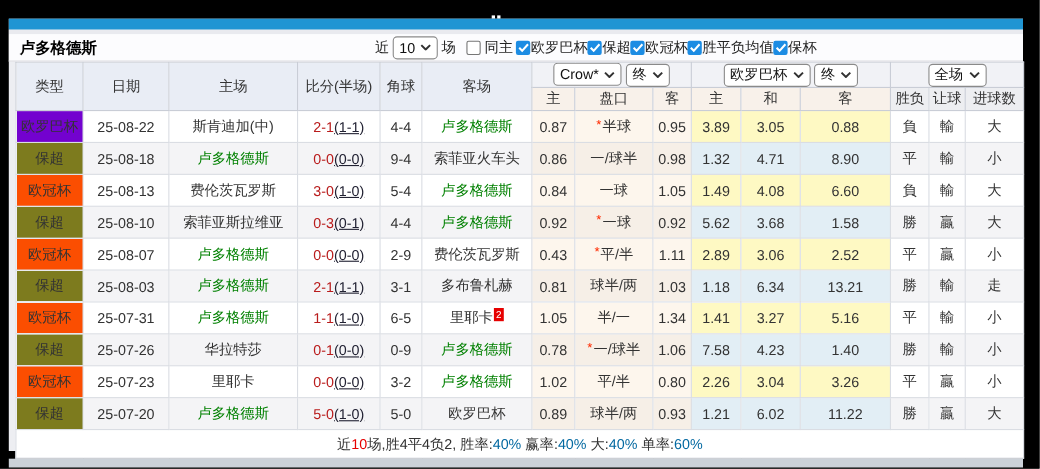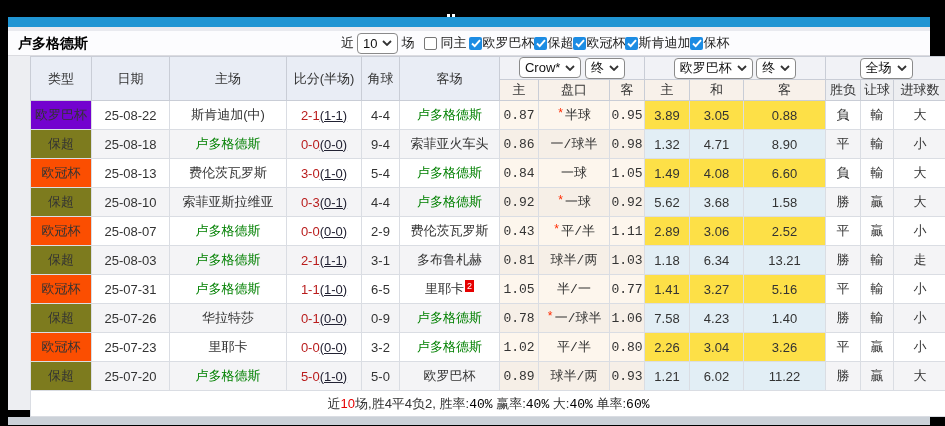--- a/index.html
+++ b/index.html
@@ -33,55 +33,55 @@
   .sel{
     display:inline-flex;align-items:center;gap:5px;
     border:1px solid #8A8A8A;border-radius:4px;background:#FFF;
     height:19px;padding:0 5px;font-size:13px;color:#111;cursor:default;
   }
   .sel svg{flex:none;}
   .cb{width:13px;height:13px;border-radius:2px;display:inline-flex;
       align-items:center;justify-content:center;flex:none;}
   .cb.off{background:#FFF;border:1px solid #767676;box-sizing:border-box;margin-left:7px;}
   .cb.on{background:#1C8CE3;}
-  .body-area{flex:1;padding-left:22px;}
+  .body-area{flex:1;padding-left:6px;}
   table.stats{
     border-collapse:collapse;table-layout:fixed;width:916px;
     background:#FFF;border:1px solid #C2C7D0;
   }
   table.stats th,table.stats td{
     border:1px solid #DADDE3;text-align:center;padding:0;
     font-size:13px;font-weight:normal;overflow:hidden;white-space:nowrap;color:#333;
   }
   tr.h1 th{height:22px;background:#F1F2F6;border-color:#C9CDD6;}
   tr.h1 th.mainhead{background:#E9EDF5;color:#333;}
   tr.h2 th{height:20px;background:#EDEEF1;border-color:#C9CDD6;}
   tr.h2 th.warm{background:#F8F1EA;}
   tbody td{height:28px;}
   tbody tr.alt td{background:#F4F4F6;}
-  tbody td.ah{background:#FDF6ED;font-family:Liberation Mono, monospace;}
+  tbody td.ah{background:#FDF6ED;}
   tbody tr.alt td.ah{background:#F6EFE7;}
-  tbody td.ox{background:#fde047;}
+  tbody td.ox{background:#fef9c3;}
   tbody tr.alt td.ox{background:#E2EEF5;}
   td.badge{color:#FFF;font-size:12.5px;}
   td.date{color:#3A3A3A;}
   td.team{color:#222;}
   td.team.green{color:#008000;}
   span.ft{color:#b91c1c;}
   span.ht{color:#222233;text-decoration:underline;}
   td.corner{color:#222233;}
   span.star{color:#FF2A00;font-size:12px;vertical-align:2px;margin-right:1px;}
   sup.badge2{
     display:inline-block;background:#E60000;color:#FFF;font-size:9px;
     line-height:12px;padding:0 2px;vertical-align:4px;margin-left:1px;
   }
   td.res{font-size:13px;}
   .c-r{color:#C00000;} .c-g{color:#007700;} .c-b{color:#0000DD;}
   tfoot td{height:25px;background:#FFF;border-color:#C9CDD6;white-space:pre;font-size:13px;}
-  .seg-dark{color:#333;} .seg-red{color:#E60000;} .seg-blue{color:#000000;font-family:Liberation Mono, monospace;}
+  .seg-dark{color:#333;} .seg-red{color:#E60000;} .seg-blue{color:#0369a1;}
   .bottomstrip{height:8px;background:#CBD1D8;flex:none;}
 </style>
 </head>
 <body>
 
 <div class="frame">
   <div class="frag" style="left:447px;"></div>
   <div class="frag" style="left:452px;"></div>
 
   <div class="content">
@@ -118,21 +118,21 @@
             <svg width="10" height="9" viewBox="0 0 10 9">
               <path d="M1 4.5 L3.7 7.2 L9 1.2" stroke="#fff" stroke-width="1.9" fill="none"></path>
             </svg>
           </span>
         <span>欧冠杯</span>
         <span class="cb on">
             <svg width="10" height="9" viewBox="0 0 10 9">
               <path d="M1 4.5 L3.7 7.2 L9 1.2" stroke="#fff" stroke-width="1.9" fill="none"></path>
             </svg>
           </span>
-        <span>斯肯迪加</span>
+        <span>胜平负均值</span>
         <span class="cb on">
             <svg width="10" height="9" viewBox="0 0 10 9">
               <path d="M1 4.5 L3.7 7.2 L9 1.2" stroke="#fff" stroke-width="1.9" fill="none"></path>
             </svg>
           </span>
         <span>保杯</span>
       </div>
     </div>
 
     <div class="body-area">
@@ -316,21 +316,21 @@
             </tr>
             <tr>
               <td class="badge" style="background: rgb(251, 78, 1);">欧冠杯</td>
               <td class="date">25-07-31</td>
               <td class="team green">卢多格德斯</td>
               <td><span class="ft">1-1</span><span class="ht">(1-0)</span></td>
               <td class="corner">6-5</td>
               <td class="team"><span>里耶卡</span><sup class="badge2">2</sup></td>
               <td class="ah">1.05</td>
               <td class="ah"><span>半/一</span></td>
-              <td class="ah">0.77</td>
+              <td class="ah">1.34</td>
               <td class="ox">1.41</td>
               <td class="ox">3.27</td>
               <td class="ox">5.16</td>
               <td class="res c-b">平</td>
               <td class="res c-g">輸</td>
               <td class="res c-g">小</td>
             </tr>
             <tr class="alt">
               <td class="badge" style="background: rgb(125, 123, 30);">保超</td>
               <td class="date">25-07-26</td>

